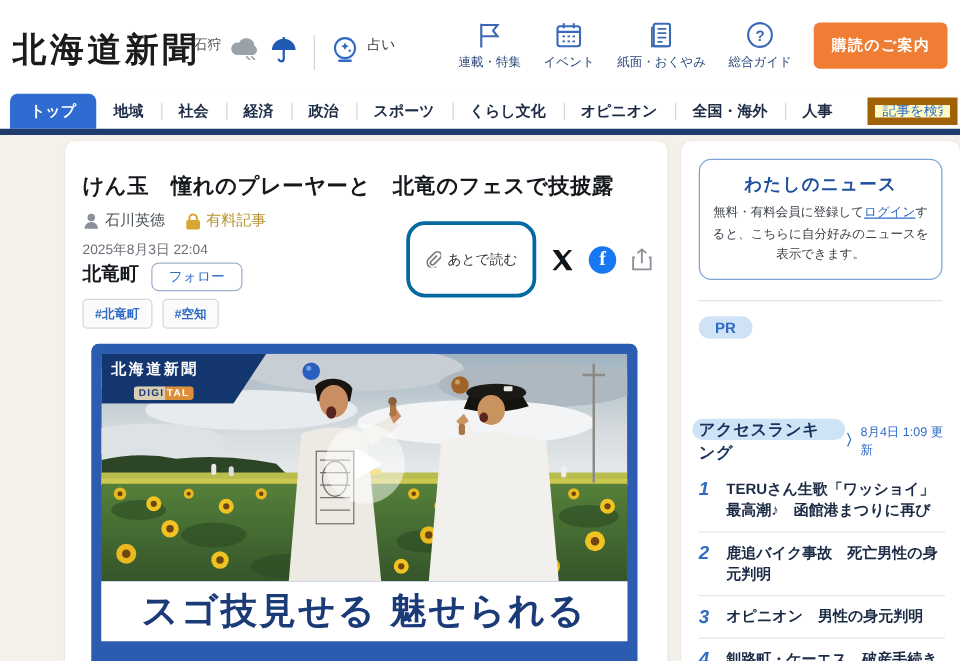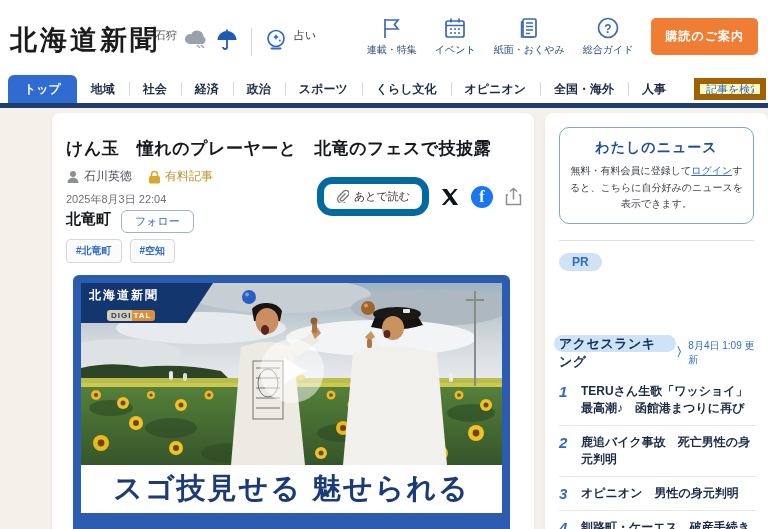--- a/index.html
+++ b/index.html
@@ -40,22 +40,22 @@
                background:#fff; border-radius:8px 8px 0 0; box-shadow:0 1px 3px rgba(0,0,0,.07); }
   .article-title { position:absolute; left:14px; top:24px; right:14px; font-size:17px;
                    font-weight:bold; color:#15181d; letter-spacing:.5px; }
   .byline { position:absolute; left:14px; top:55px; display:flex; align-items:center; gap:16px; }
   .author { display:flex; align-items:center; gap:4px; cursor:pointer; }
   .author-name { font-size:12px; color:#4a4f57; }
   .paid { display:flex; align-items:center; gap:4px; }
   .paid-label { font-size:12px; color:#b8922f; }
   .article-date { position:absolute; left:14px; top:79px; font-size:11px; color:#6b6f76; }
   .actions { position:absolute; right:12px; top:64px; display:flex; align-items:center; gap:12px; }
-  .read-later { display:flex; align-items:center; gap:5px; border:7px solid #0369a1; border-radius:15px;
-                background:#fff; padding:5px 12px; cursor:pointer; }
+  .read-later { display:flex; align-items:center; gap:5px; border:3px solid #0369a1; border-radius:15px;
+                background:#fff; padding:20px 12px; cursor:pointer; }
   .read-later-label { font-size:11px; color:#333; }
   .fb-circle { width:22px; height:22px; border-radius:50%; background:#1877f2; color:#fff;
                font-family:"Liberation Serif",serif; font-weight:bold; font-size:16px;
                display:flex; align-items:center; justify-content:center; cursor:pointer; }
   .icon-btn { cursor:pointer; display:flex; align-items:center; }
   .location-row { position:absolute; left:14px; top:97px; display:flex; gap:10px; }
   .location-name { font-size:15px; font-weight:bold; color:#15181d; }
   .follow-btn { border:1px solid #9fb3cc; border-radius:6px; background:#fff; color:#2f6bc6;
                 font-size:11px; padding:3px 13px; cursor:pointer; }
   .tags-row { position:absolute; left:14px; top:126px; display:flex; gap:8px; }

